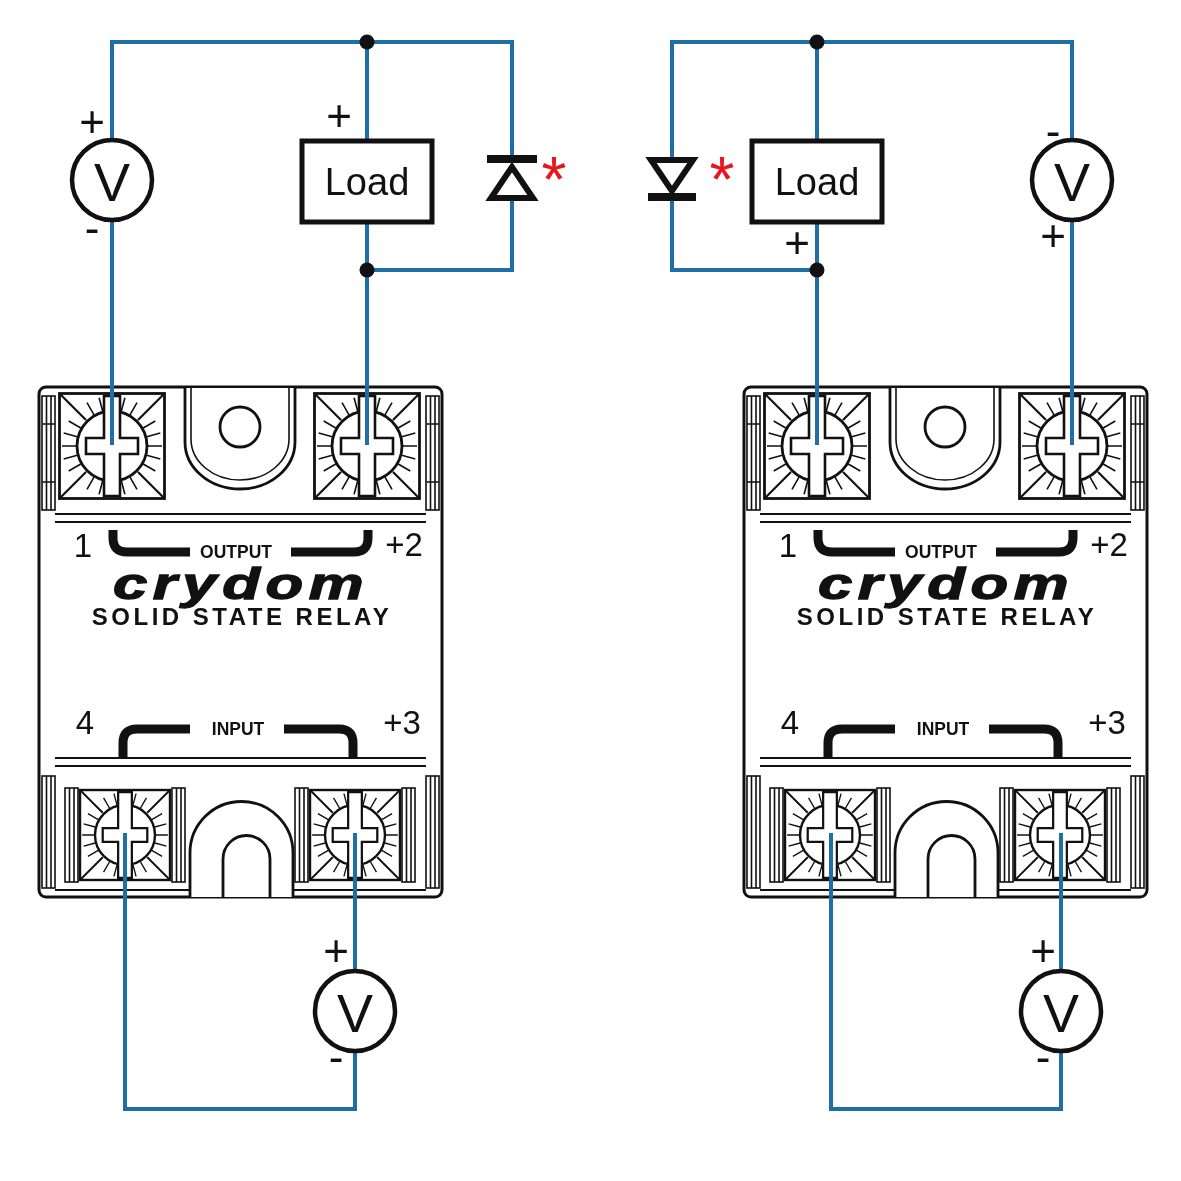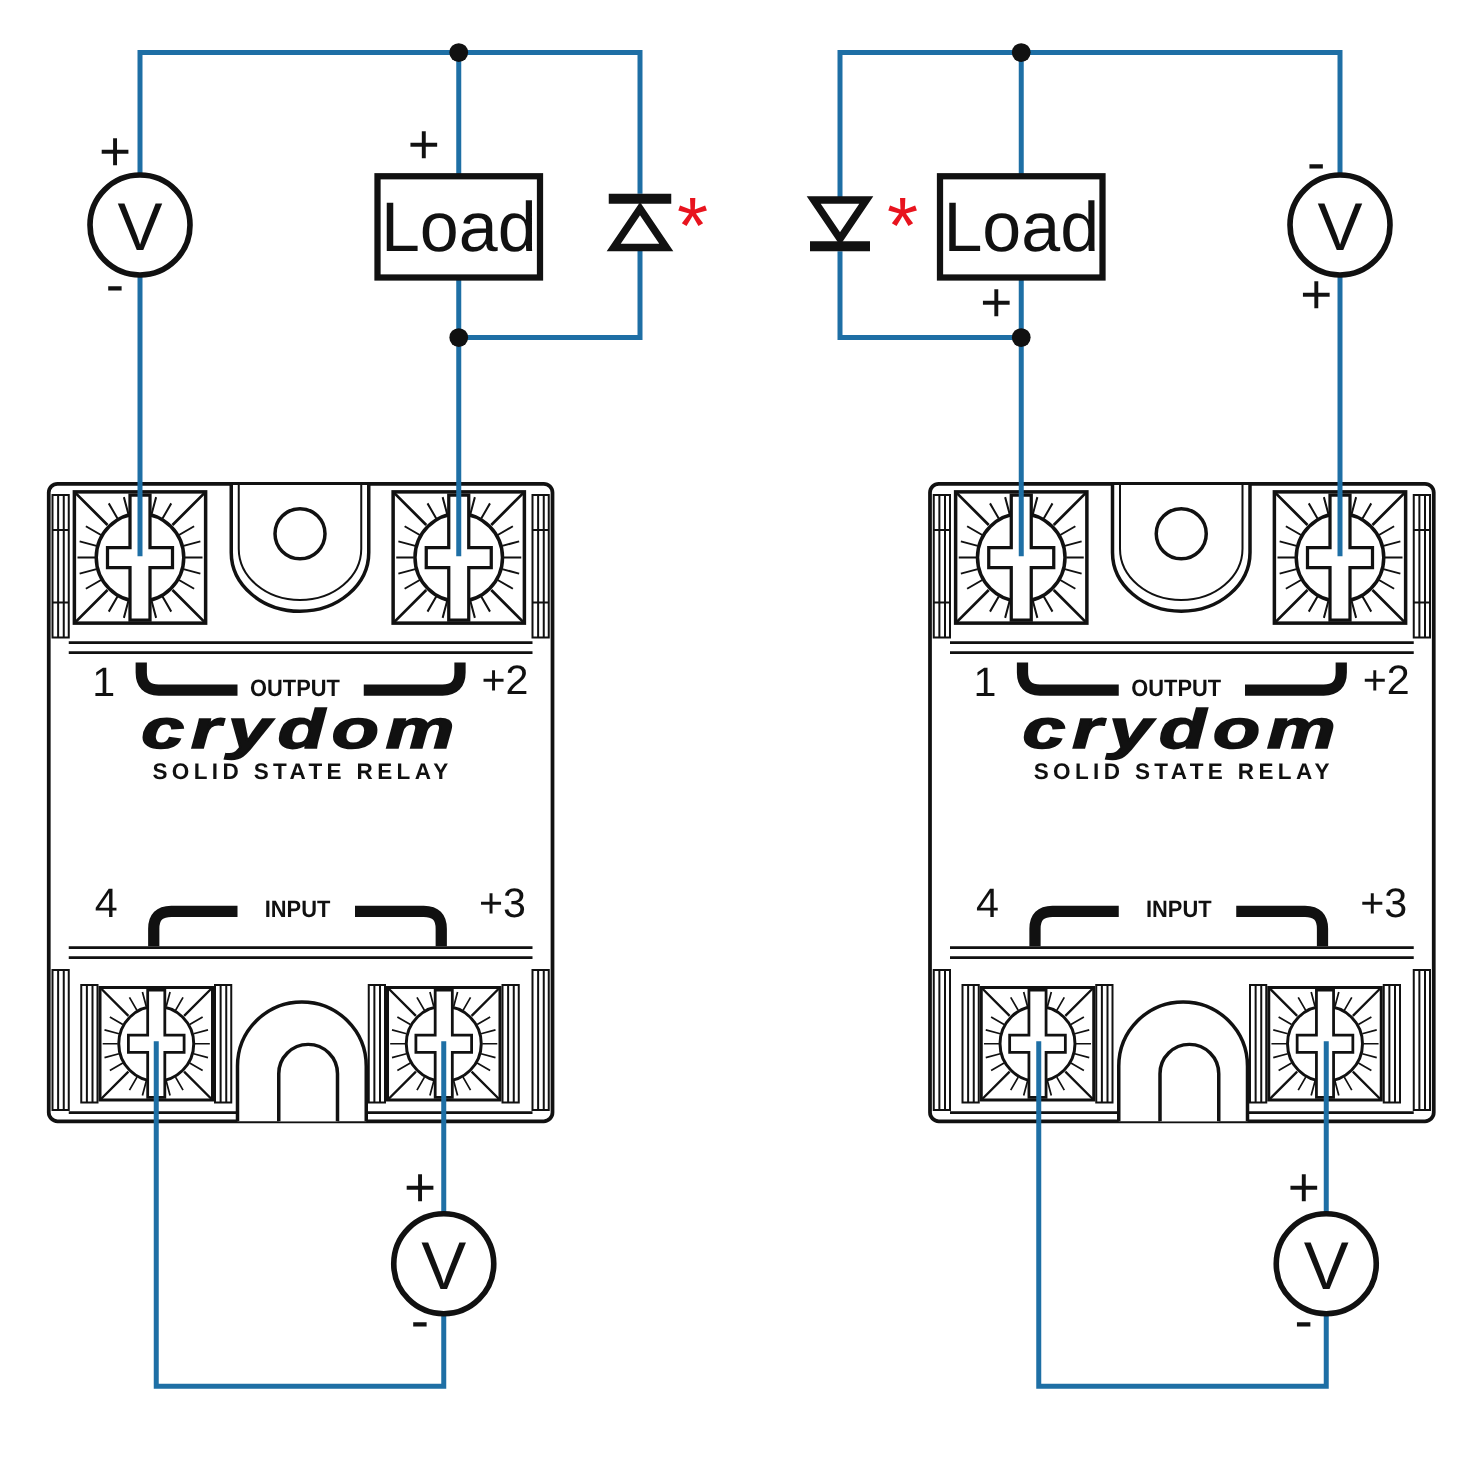--- a/index.html
+++ b/index.html
@@ -22,27 +22,27 @@
   .bracket{stroke:var(--ink);stroke-width:9;fill:none;}
   .wire{stroke:var(--wire);stroke-width:4;fill:none;}
   .loadbox{fill:#fff;stroke:var(--ink);stroke-width:5;}
   .meter{fill:#fff;stroke:var(--ink);stroke-width:4.5;}
   .dd{fill:#fff;stroke:var(--ink);stroke-width:6;stroke-linejoin:miter;}
   .bar{fill:var(--ink);}
   .dot{fill:var(--ink);}
   
   .lbl{position:absolute;transform:translate(-50%,-50%);line-height:1;white-space:nowrap;color:var(--ink);}
   .f33{font-size:33px;}
-  .f42{font-size:56px;}
+  .f42{font-size:38px;}
   .f44{font-size:44px;}
   .f54{font-size:54px;}
   .sec{font-size:19px;font-weight:700;transform:translate(-50%,-50%) scaleX(.92);}
   .brand{font-size:44px;font-weight:700;font-style:italic;letter-spacing:4px;
          transform:translate(-50%,-54%) scaleX(1.4);-webkit-text-stroke:1.3px var(--ink);}
-  .type{font-size:18px;font-weight:700;letter-spacing:3.5px;}
+  .type{font-size:24px;font-weight:700;letter-spacing:3.5px;}
   .ast{font-size:64px;color:var(--red);}
 </style>
 </head>
 <body>
 
 <div class="stage">
 
 <svg class="art" width="1181" height="1181" viewBox="0 0 1181 1181">
   <defs>
     <g id="screw">

